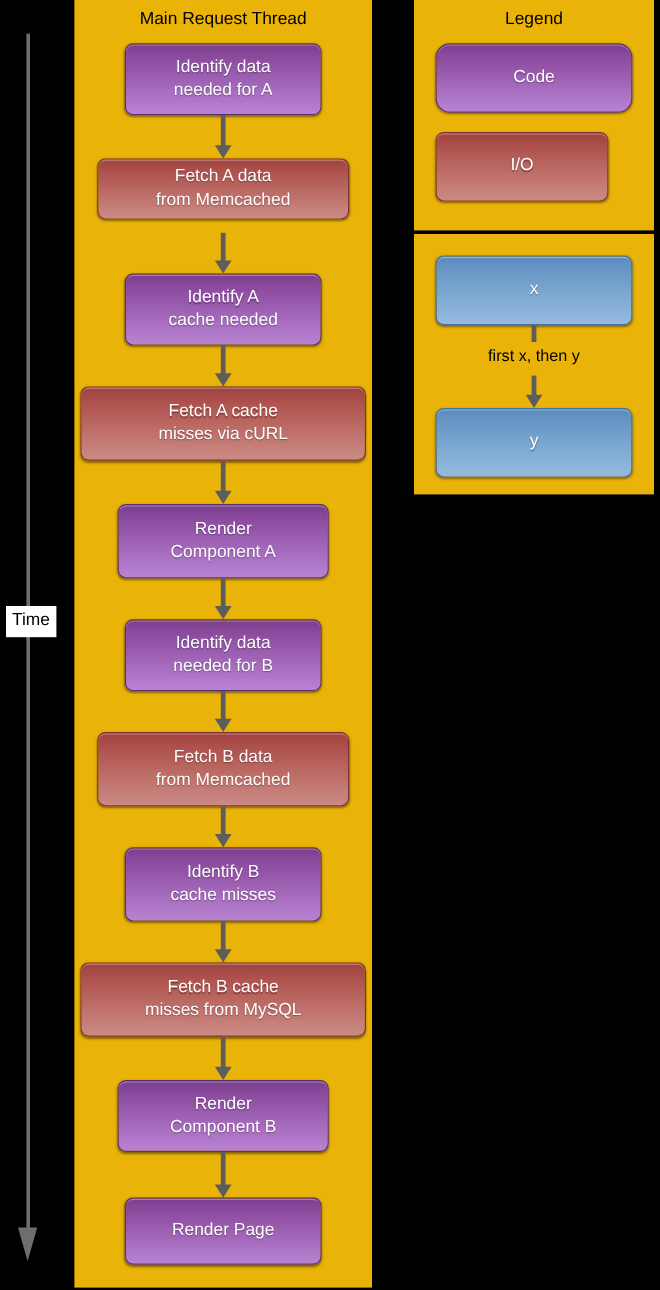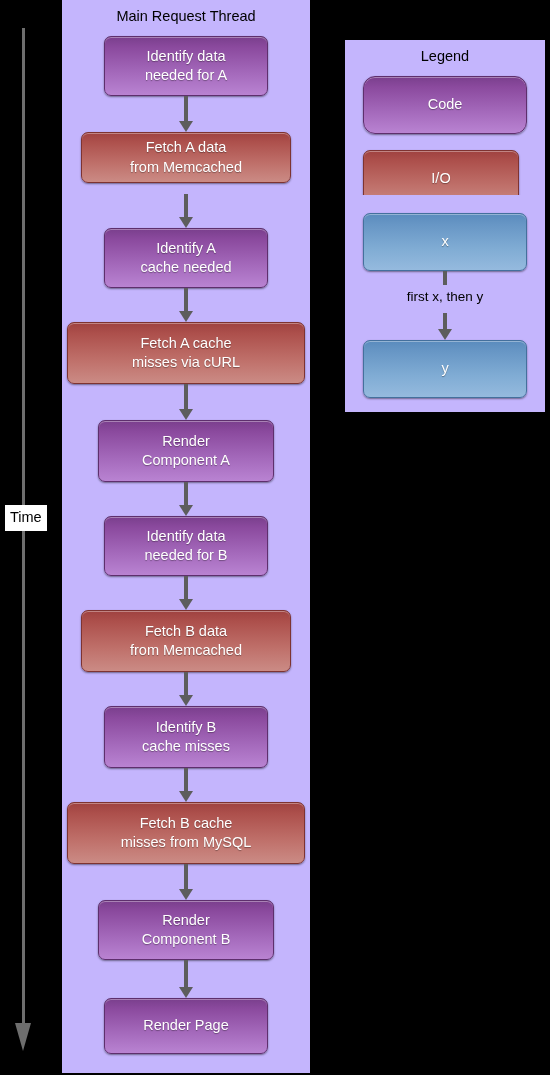--- a/index.html
+++ b/index.html
@@ -26,23 +26,23 @@
   }
   .time-label {
     position: absolute; left: -9px; top: 477px;
     background: #ffffff; color: #000000;
     font-size: 14.5px; line-height: 1;
     padding: 5px 5px 6px 5px;
     white-space: nowrap;
   }
 
   
-  .panel { position: absolute; background: #c4b5fd; }
+  .panel { position: absolute; background: #eab308; }
   #main-panel   { left: 62px;  top: 0px;   width: 248px; height: 1073px; }
-  #legend-panel { left: 345px; top: 0px;   width: 200px; height: 192px; margin-top: 40px; }
+  #legend-panel { left: 345px; top: 0px;   width: 200px; height: 192px; }
   #legend-panel2{ left: 345px; top: 195px; width: 200px; height: 217px; }
 
   .panel-title {
     width: 100%; text-align: center;
     font-size: 14.5px; color: #000;
     padding-top: 8px;
   }
 
   
   .node {
@@ -163,21 +163,21 @@
           <div class="head" style="top: 27px;"></div>
         </div>
         <div class="node code" style="left: 42px; top: 998px; width: 164px; height: 56px;">Render Page</div>
       </div>
   </div>
 
   <div class="panel" id="legend-panel">
     <div class="panel-title">Legend</div>
     <div id="legend-swatches">
         <div class="node code" style="left: 18px; top: 36px; width: 164px; height: 58px; border-radius: 12px;">Code</div>
-        <div class="node io" style="left: 18px; top: 110px; width: 156px; height: 58px;">I/O</div>
+        <div class="node io" style="left: 18px; top: 110px; width: 144px; height: 58px;">I/O</div>
       </div>
   </div>
 
   <div class="panel" id="legend-panel2">
     <div id="legend-sequence">
         <div class="node generic" style="left: 18px; top: 18px; width: 164px; height: 58px;">x</div>
         <div class="node generic" style="left: 18px; top: 145px; width: 164px; height: 58px;">y</div>
         <div class="arrow" style="left: 90px; top: 76px; height: 14px;">
           <div class="shaft" style="height: 14px;"></div>
         </div>

